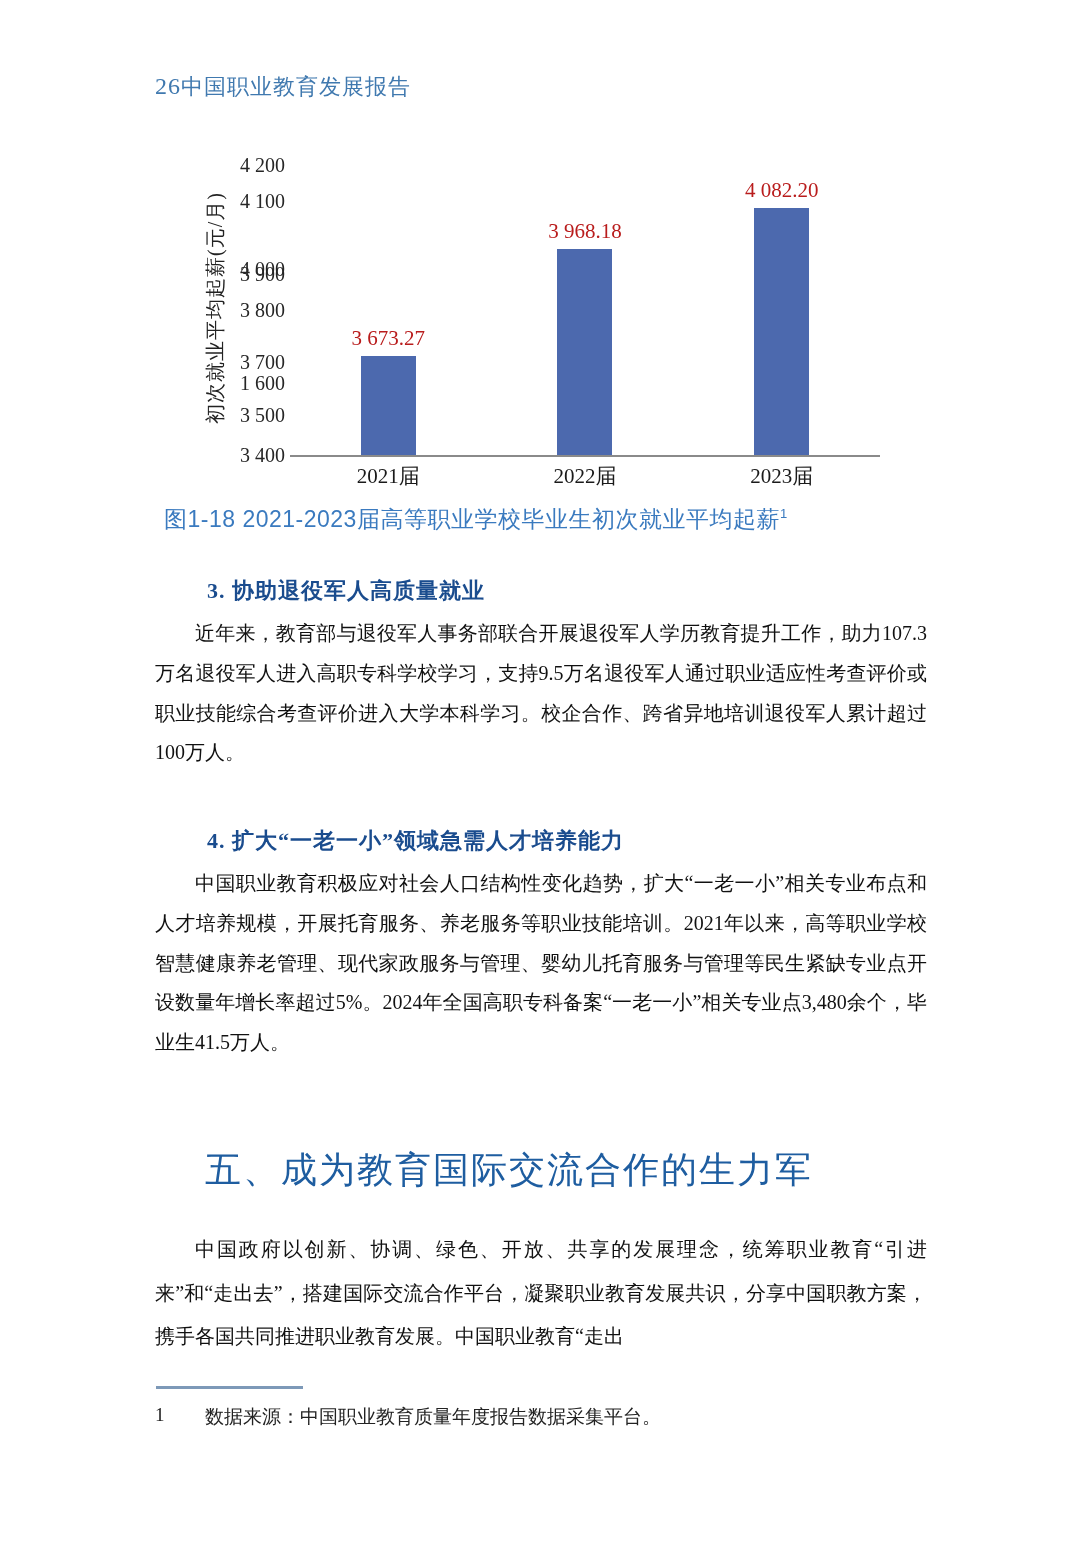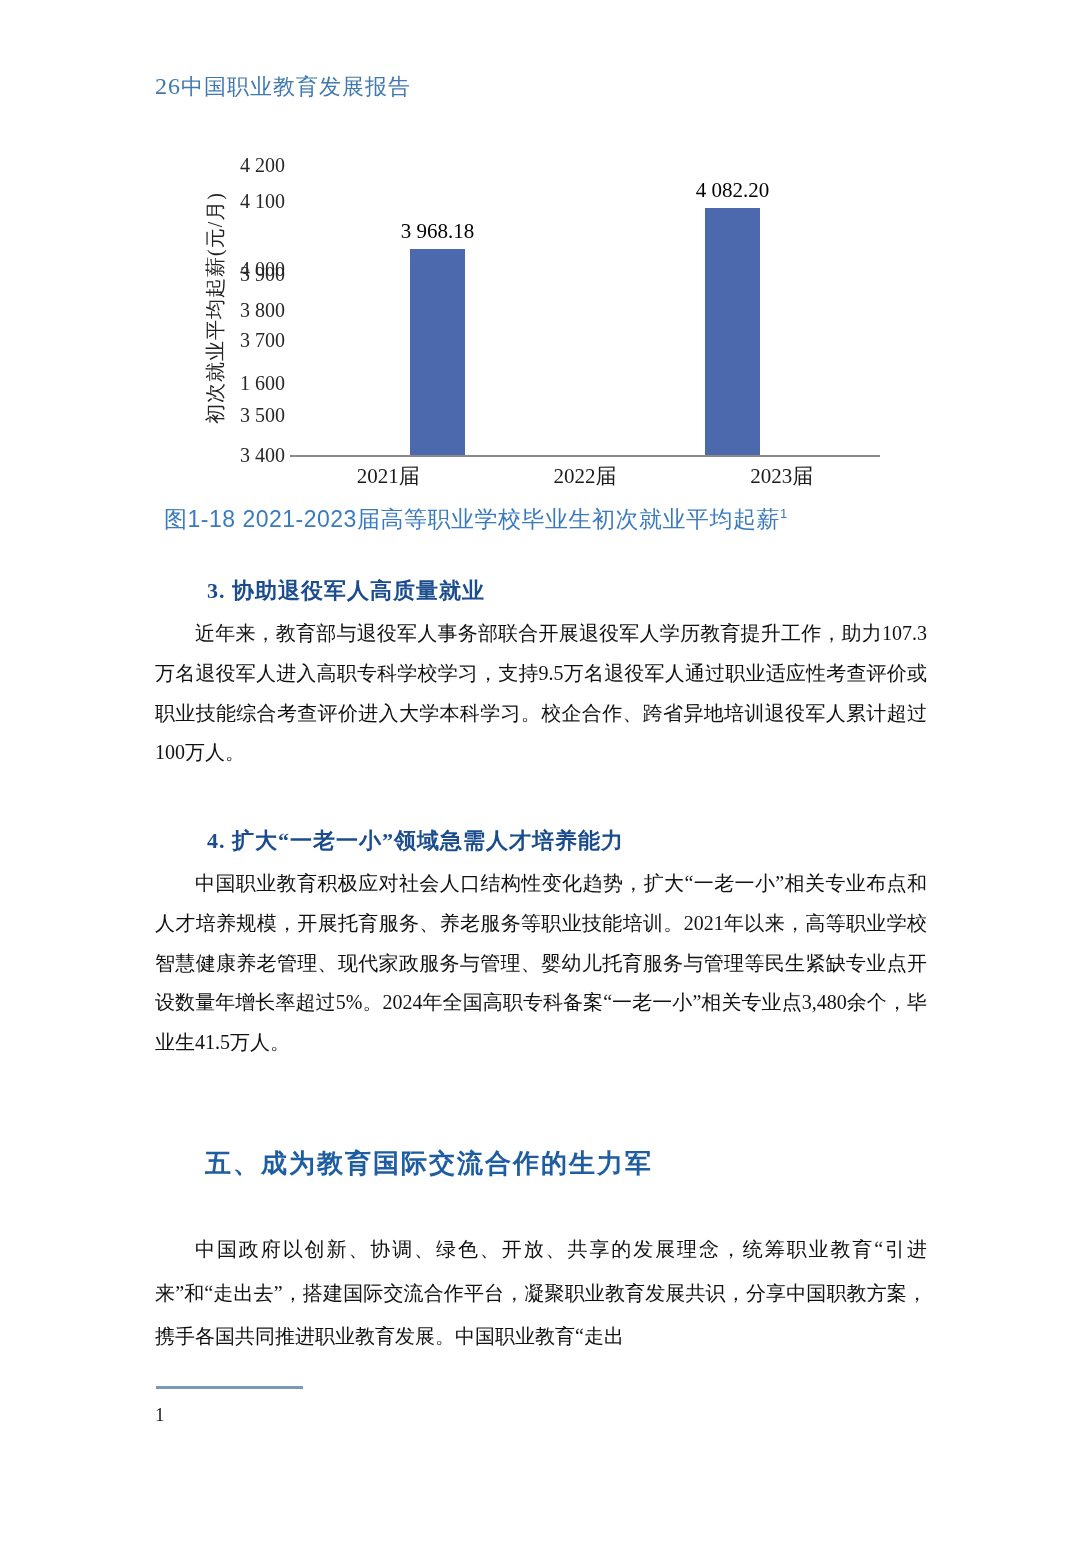--- a/index.html
+++ b/index.html
@@ -24,21 +24,21 @@
     white-space:nowrap;font-size:20px;color:#222;letter-spacing:1px;
   }
   .y-ticks{position:absolute;left:0;top:15px;width:90px;height:290px;font-family:Liberation Serif, serif;}
   .ytick{position:absolute;right:0;transform:translateY(-50%);font-size:20px;color:#262626;white-space:nowrap;}
   .plot{
     position:absolute;left:95px;top:15px;width:590px;height:290px;
     border-bottom:2px solid #8a8a8a;
     display:flex;align-items:flex-end;justify-content:space-around;
   }
   .bar-group{display:flex;flex-direction:column;align-items:center;justify-content:flex-end;height:100%;width:33%;}
-  .bar-value{font-size:21px;color:#000000;margin-bottom:5px;white-space:nowrap;}
+  .bar-value{font-size:21px;color:#b91c1c;margin-bottom:5px;white-space:nowrap;}
   .bar{width:55px;}
   .x-labels{position:absolute;left:95px;top:312px;width:590px;display:flex;justify-content:space-around;}
   .xlabel{width:33%;text-align:center;font-size:21px;color:#1a1a1a;}
   
   .caption{
     position:absolute;left:164px;top:504px;width:770px;text-align:left;
     font-family:"Liberation Sans","DejaVu Sans",sans-serif;
     color:#3A7ABF;font-size:23px;letter-spacing:0.5px;
   }
   .caption sup{font-size:13px;vertical-align:super;}
@@ -52,21 +52,21 @@
     font-size:20px;line-height:39.8px;text-align:justify;
     text-indent:2em;color:#111;
   }
   #sec3-heading{top:576px;}
   #sec3-para{top:614px;}
   #sec4-heading{top:826px;}
   #sec4-para{top:864px;}
   .main-heading{
     position:absolute;left:205px;top:1146px;width:720px;
     font-family:"Liberation Sans","DejaVu Sans",sans-serif;
-    font-weight:bold;color:#1E5DA0;font-size:26px;letter-spacing:2px;
+    font-weight:normal;color:#1E5DA0;font-size:36px;letter-spacing:2px;
   }
   #intl-para{top:1228px;line-height:43.5px;}
   
   .footnote-rule{position:absolute;left:156px;top:1386px;width:147px;height:3px;background:#7D99B8;}
   .footnote{position:absolute;left:155px;top:1404px;width:772px;font-size:19px;color:#222;display:flex;}
   .footnote .marker{width:50px;}
 </style>
 </head>
 <body>
 
@@ -76,26 +76,30 @@
 </div>
 
 <div class="chart">
   <div class="y-title">初次就业平均起薪(元/月)</div>
   <div class="y-ticks" id="y-ticks">
       <div class="ytick" style="top: 0px;">4 200</div>
       <div class="ytick" style="top: 36.25px;">4 100</div>
       <div class="ytick" style="top: 72.5px; margin-top: 31px;">4 000</div>
       <div class="ytick" style="top: 108.75px;">3 900</div>
       <div class="ytick" style="top: 145px;">3 800</div>
-      <div class="ytick" style="top: 175px; text-align: center;">3 700</div>
+      <div class="ytick" style="top: 197px; text-align: center;">3 700</div>
       <div class="ytick" style="top: 217.5px;">1 600</div>
       <div class="ytick" style="top: 250px;">3 500</div>
       <div class="ytick" style="top: 290px;">3 400</div>
     </div>
   <div class="plot" id="bars">
+      <div class="bar-group">
+        <div class="bar-value">3 673.27</div>
+        <div class="bar" style="height: 99.0604px; background: rgb(76, 105, 174);"></div>
+      </div>
       <div class="bar-group">
         <div class="bar-value">3 968.18</div>
         <div class="bar" style="height: 205.965px; background: rgb(76, 105, 174);"></div>
       </div>
       <div class="bar-group">
         <div class="bar-value">4 082.20</div>
         <div class="bar" style="height: 247.297px; background: rgb(76, 105, 174);"></div>
       </div>
     </div>
   <div class="x-labels" id="x-labels">
@@ -115,13 +119,14 @@
 <div class="sec-heading" id="sec4-heading">4. 扩大“一老一小”领域急需人才培养能力</div>
 <div class="body-para" id="sec4-para">中国职业教育积极应对社会人口结构性变化趋势，扩大“一老一小”相关专业布点和人才培养规模，开展托育服务、养老服务等职业技能培训。2021年以来，高等职业学校智慧健康养老管理、现代家政服务与管理、婴幼儿托育服务与管理等民生紧缺专业点开设数量年增长率超过5%。2024年全国高职专科备案“一老一小”相关专业点3,480余个，毕业生41.5万人。</div>
 
 <div class="main-heading">五、成为教育国际交流合作的生力军</div>
 
 <div class="body-para" id="intl-para">中国政府以创新、协调、绿色、开放、共享的发展理念，统筹职业教育“引进来”和“走出去”，搭建国际交流合作平台，凝聚职业教育发展共识，分享中国职教方案，携手各国共同推进职业教育发展。中国职业教育“走出</div>
 
 <div class="footnote-rule"></div>
 <div class="footnote">
   <span class="marker">1</span>
+  <span>数据来源：中国职业教育质量年度报告数据采集平台。</span>
 </div>
 
 </body></html>

